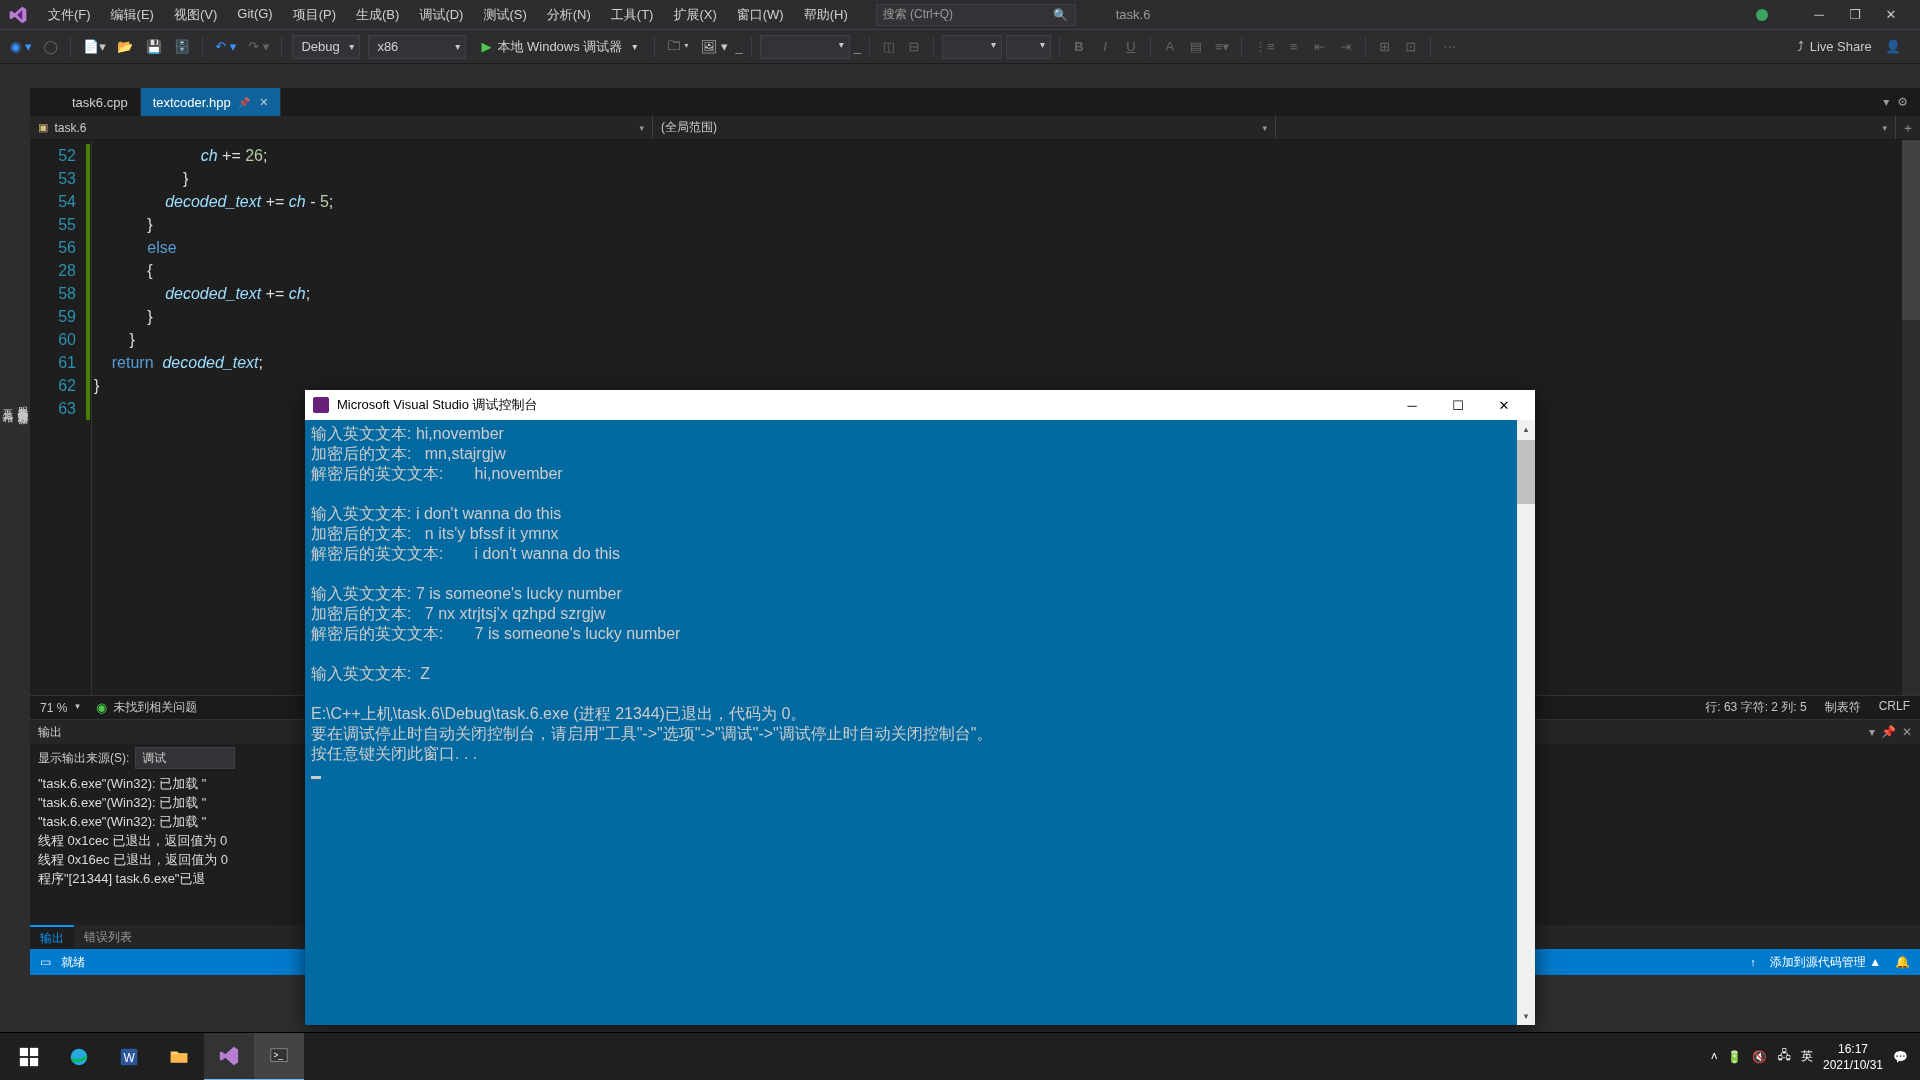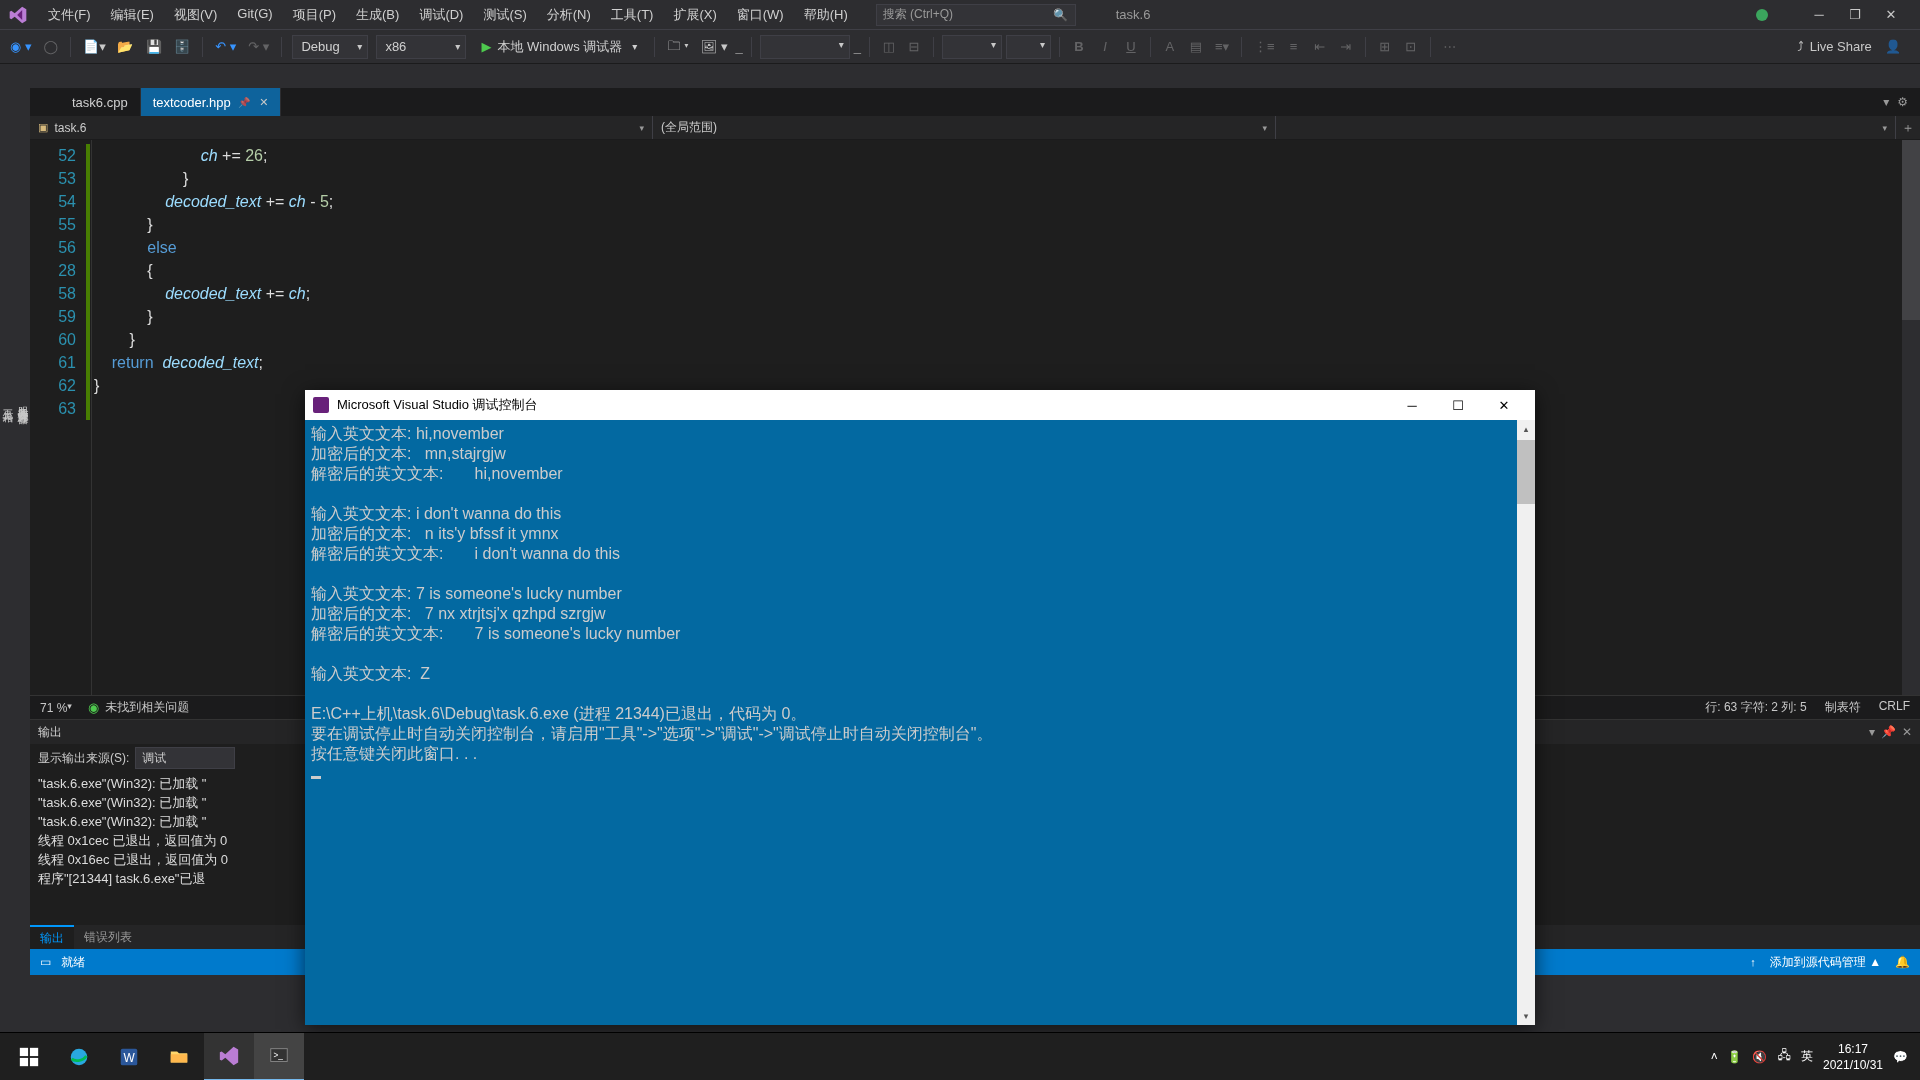--- a/index.html
+++ b/index.html
@@ -15,22 +15,22 @@
 .titleseg { margin-left: 40px; color: #999; font-size: 13px; }
 .window-ctrl { margin-left: auto; display: flex; align-items: center; gap: 18px; padding-right: 14px; }
 .window-ctrl .btn { width: 18px; height: 18px; color: #c8c8c8; display:flex;align-items:center;justify-content:center;}
 .green-dot{width:12px;height:12px;border-radius:50%;background:#3ba55d;margin-right:24px;}
 
 
 .toolbar { height: 34px; background: #2d2d30; display: flex; align-items: center; padding: 0 6px; border-bottom: 1px solid #1b1b1c; gap: 4px; }
 .tbtn { height:22px; min-width:22px; padding:0 4px; color:#c8c8c8; display:flex; align-items:center; justify-content:center; font-size:13px; background:transparent; border:none; }
 .tbtn.blue{color:#3794ff;}
 .combo { height: 24px; background: #333337; border:1px solid #3f3f46; color:#d0d0d0; display:flex; align-items:center; padding:0 18px 0 8px; position:relative; font-size:13px; margin:0 2px; }
-.combo.debug{width:76px;}
-.combo.x86{width:90px;}
+.combo.debug{width:68px;}
+.combo.x86{width:98px;}
 .combo::after{content:"▾"; position:absolute; right:5px; font-size:10px; color:#c8c8c8;}
 .play-run{display:flex;align-items:center;color:#d0d0d0;gap:6px;padding:0 8px;height:24px;border:1px solid transparent;}
 .play-run .tri{color:#4ec94e;}
 .sep{width:1px;height:20px;background:#3f3f46;margin:0 4px;}
 .toolbar-right{margin-left:auto;display:flex;align-items:center;gap:8px;padding-right:12px;}
 .liveshare{display:flex;align-items:center;gap:6px;color:#c8c8c8;padding:2px 6px;}
 .toolbar .icon-group { display:flex; gap:3px; }
 .toolbar .emptyselect{height:24px;width:90px;background:#333337;border:1px solid #3f3f46;position:relative;}
 .toolbar .emptyselect::after{content:"▾";position:absolute;right:5px;top:3px;font-size:10px;color:#c8c8c8;}
 
@@ -61,21 +61,21 @@
 .code{flex:1;padding:4px 0 0 2px;white-space:pre;color:#dcdcdc;}
 .kw{color:#569cd6;}
 .id{color:#9cdcfe;font-style:italic;}
 .num{color:#b5cea8;}
 .op{color:#dcdcdc;}
 .editor .scroll-track{width:18px;background:#2d2d30;position:relative;}
 .editor .scroll-thumb{position:absolute;top:0;width:18px;height:180px;background:#424245;}
 
 
 .editor-status{height:24px;background:#1b1b1c;display:flex;align-items:center;padding:0 10px;font-size:12px;color:#c8c8c8;gap:16px;border-top:1px solid #333;}
-.editor-status .zoom{display:flex;gap:0;}
+.editor-status .zoom{display:flex;gap:8px;}
 .editor-status .noissues{display:flex;align-items:center;gap:6px;}
 .editor-status .ok{color:#4ec94e;font-size:13px;}
 .editor-status .right{margin-left:auto;display:flex;gap:18px;}
 
 
 .panel-output{height:230px;background:#1e1e1e;display:flex;flex-direction:column;border-top:1px solid #333;}
 .panel-output .head{height:24px;background:#252526;display:flex;align-items:center;padding:0 8px;font-size:12px;color:#d0d0d0;}
 .panel-output .head .tools{margin-left:auto;display:flex;gap:6px;color:#999;}
 .panel-output .src{height:28px;display:flex;align-items:center;padding:0 8px;gap:6px;font-size:12px;color:#ccc;}
 .panel-output .src .sel{height:22px;width:100px;background:#333337;border:1px solid #3f3f46;display:flex;align-items:center;padding:0 18px 0 6px;position:relative;font-size:12px;}

